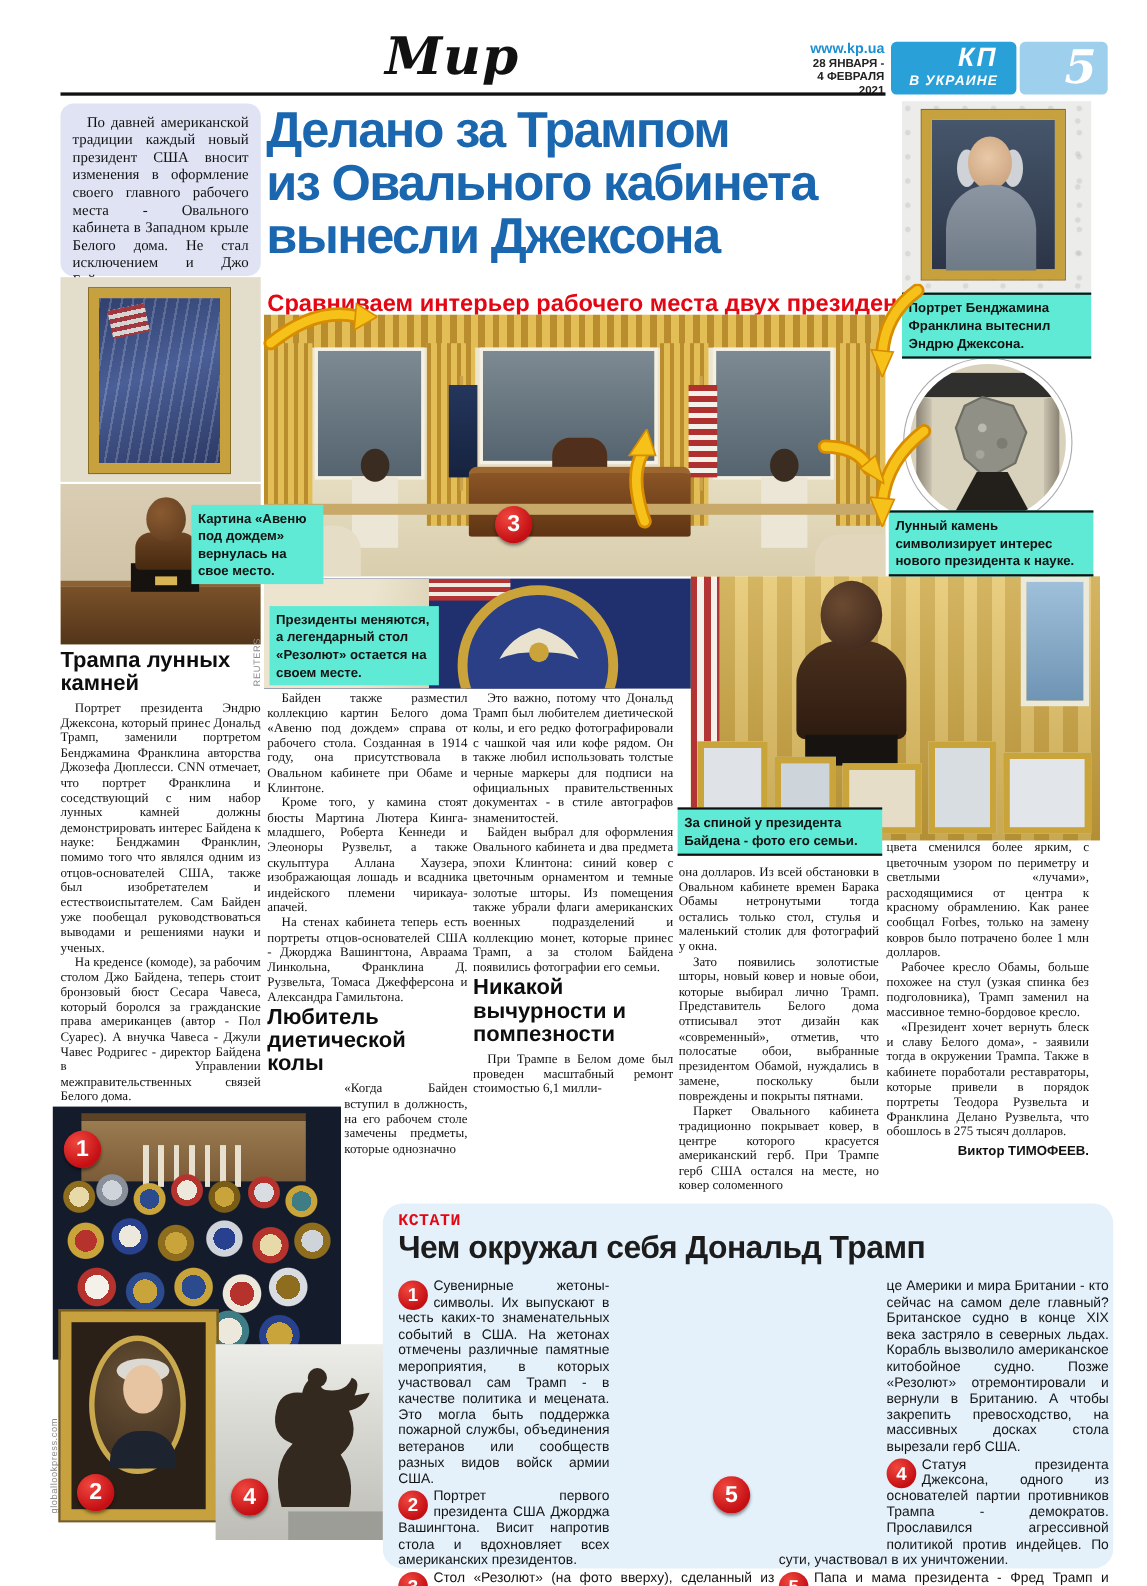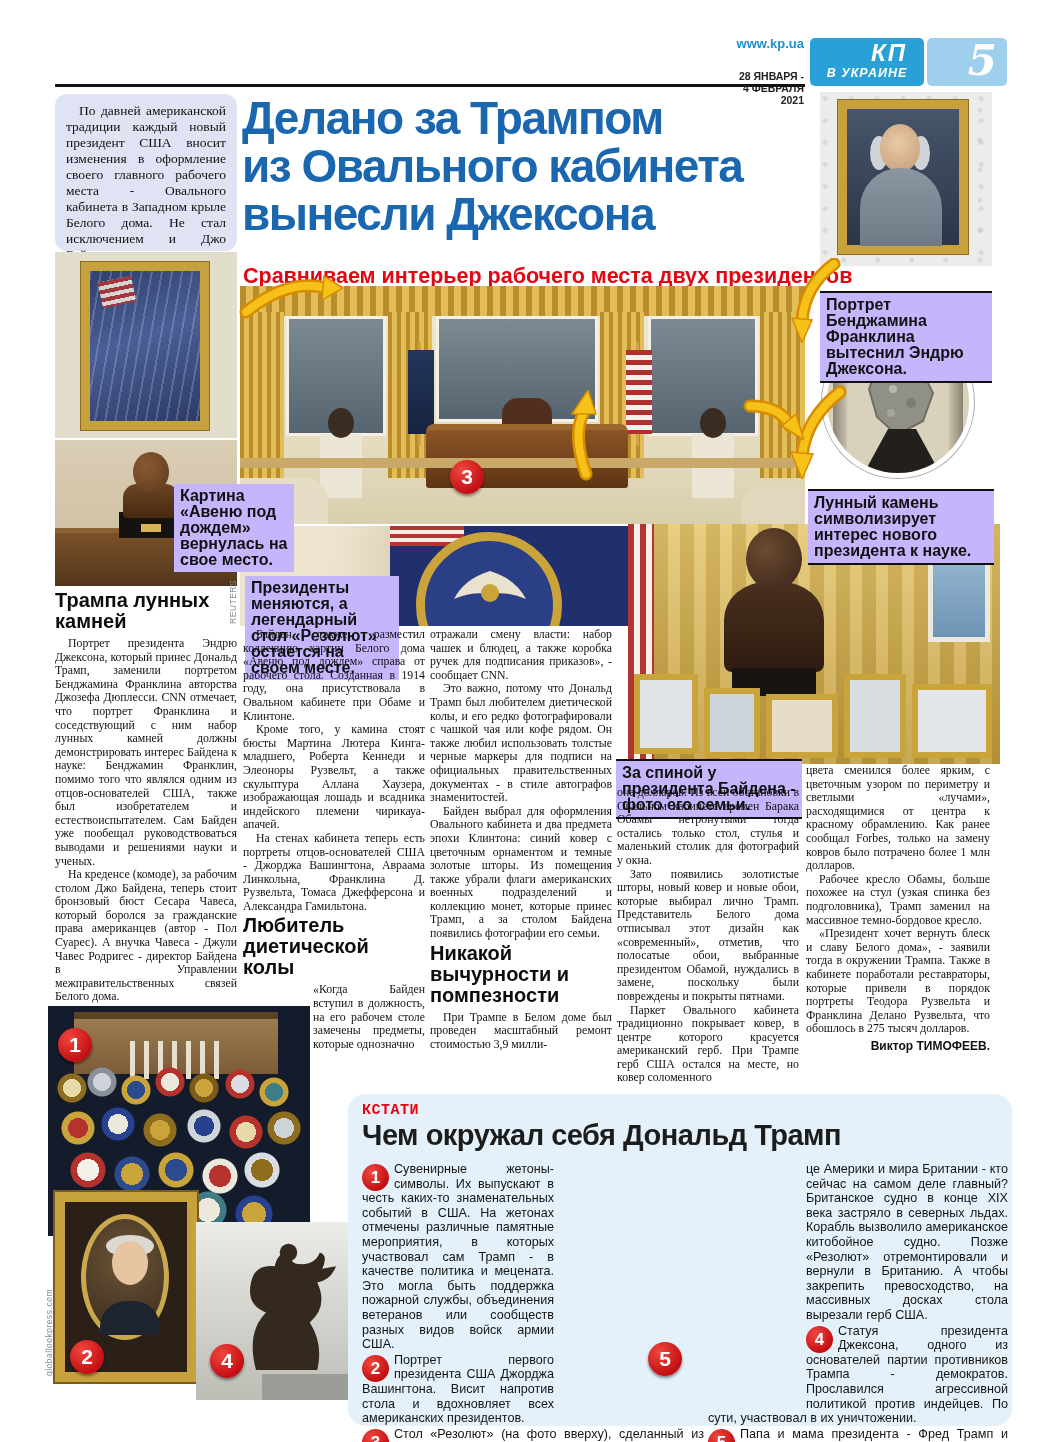--- a/index.html
+++ b/index.html
@@ -30,22 +30,22 @@
               font-size:13.5px; line-height:16px; text-align:justify; }
   .introbox span { display:block; text-indent:13px; }
   .headline { font-family:"Liberation Sans", sans-serif; font-weight:bold;
               color:#1a67b0; font-size:46px; line-height:48px; letter-spacing:-1.5px; }
   .headline span { display:block; }
   .subhead { font-family:"Liberation Sans", sans-serif; font-weight:bold;
              color:#e30613; font-size:21.5px; }
 
   
   .photo { overflow:hidden; }
-  .cap { position:absolute; background:#c4b5fd; font-family:"Liberation Sans", sans-serif;
-         font-weight:bold; font-size:16px; line-height:16px; padding:4px 6px; color:#111;margin-top:25px; }
+  .cap { position:absolute; background:#5eead4; font-family:"Liberation Sans", sans-serif;
+         font-weight:bold; font-size:12px; line-height:16px; padding:4px 6px; color:#111; }
   .cap.lined { border-top:2px solid #111; border-bottom:2px solid #111; }
   .credit { color:#8a8a8a; font-family:"Liberation Sans", sans-serif; font-size:8.5px;
             letter-spacing:.5px; writing-mode:vertical-rl; transform:rotate(180deg); }
 
   
   .ph-avenue { background:#e3ddcb; }
   .ph-avenue .frame { position:absolute; left:26px; top:10px; width:128px; height:168px;
       border:9px solid #c6a13d; outline:1px solid #8a6d24;
       background:
         repeating-linear-gradient(100deg, rgba(255,255,255,.18) 0 2px, rgba(255,255,255,0) 2px 10px),
@@ -244,22 +244,23 @@
       color:#fff; font-weight:bold; font-size:17px; line-height:27px; text-align:center;
       margin:2px 5px 0 0; }
   .sp-r { float:right; width:150px; height:208px; margin-top:40px; }
   .sp-l { float:left; width:98px; height:186px; margin-top:62px; }
 </style>
 </head>
 <body>
 
 <div class="page">
 
+  <div class="abs masthead" style="left:350px; top:24px;">Мир</div>
   <div class="abs site" style="left:698px; top:36px;">www.kp.ua</div>
-  <div class="abs dates" style="left:698px; top:70px;">
+  <div class="abs dates" style="left:698px; top:52px;">
     <div>28 ЯНВАРЯ -</div>
     <div>4 ФЕВРАЛЯ</div>
     <div>2021</div>
   </div>
   <div class="abs rule" style="left:55px; top:84px; width:750px; height:3px;"></div>
   <div class="abs logo" style="left:810px; top:38px; width:114px; height:48px;">
     <span class="l1">КП</span>
     <span class="l2">В УКРАИНЕ</span>
   </div>
   <div class="abs pagebox" style="left:927px; top:38px; width:80px; height:48px;">5</div>
@@ -401,25 +402,24 @@
 
   <div class="col" style="left:243px; top:628px; width:182px;">
     <p>Байден также разместил коллекцию картин Белого дома «Авеню под дождем» справа от рабочего стола. Созданная в 1914 году, она присутствовала в Овальном кабинете при Обаме и Клинтоне.</p>
     <p>Кроме того, у камина стоят бюсты Мартина Лютера Кинга-младшего, Роберта Кеннеди и Элеоноры Рузвельт, а также скульптура Аллана Хаузера, изображающая лошадь и всадника индейского племени чирикауа-апачей.</p>
     <p>На стенах кабинета теперь есть портреты отцов-основателей США - Джорджа Вашингтона, Авраама Линкольна, Франклина Д. Рузвельта, Томаса Джефферсона и Александра Гамильтона.</p>
     <div class="sect">Любитель диетической колы</div>
     <p class="noind"><span class="spacer-c2"></span><span>«Когда Байден вступил в должность, на его рабочем столе замечены предметы, которые однозначно</span></p>
   </div>
 
   <div class="col" style="left:430px; top:628px; width:182px;">
-    <p class="noind">отражали смену власти: набор чашек и блюдец, а также коробка ручек для подписания приказов», - сообщает CNN.</p>
     <p>Это важно, потому что Дональд Трамп был любителем диетической колы, и его редко фотографировали с чашкой чая или кофе рядом. Он также любил использовать толстые черные маркеры для подписи на официальных правительственных документах - в стиле автографов знаменитостей.</p>
     <p>Байден выбрал для оформления Овального кабинета и два предмета эпохи Клинтона: синий ковер с цветочным орнаментом и темные золотые шторы. Из помещения также убрали флаги американских военных подразделений и коллекцию монет, которые принес Трамп, а за столом Байдена появились фотографии его семьи.</p>
     <div class="sect">Никакой вычурности и помпезности</div>
-    <p>При Трампе в Белом доме был проведен масштабный ремонт стоимостью 3,9 милли-</p>
+    <p>При Трампе в Белом доме был проведен масштабный ремонт стоимостью 6,1 милли-</p>
   </div>
 
   <div class="col" style="left:617px; top:786px; width:182px;">
     <p class="noind">она долларов. Из всей обстановки в Овальном кабинете времен Барака Обамы нетронутыми тогда остались только стол, стулья и маленький столик для фотографий у окна.</p>
     <p>Зато появились золотистые шторы, новый ковер и новые обои, которые выбирал лично Трамп. Представитель Белого дома отписывал этот дизайн как «современный», отметив, что полосатые обои, выбранные президентом Обамой, нуждались в замене, поскольку были повреждены и покрыты пятнами.</p>
     <p>Паркет Овального кабинета традиционно покрывает ковер, в центре которого красуется американский герб. При Трампе герб США остался на месте, но ковер соломенного</p>
   </div>
 
   <div class="col" style="left:806px; top:764px; width:184px;">
     <p class="noind">цвета сменился более ярким, с цветочным узором по периметру и светлыми «лучами», расходящимися от центра к красному обрамлению. Как ранее сообщал Forbes, только на замену ковров было потрачено более 1 млн долларов.</p>

